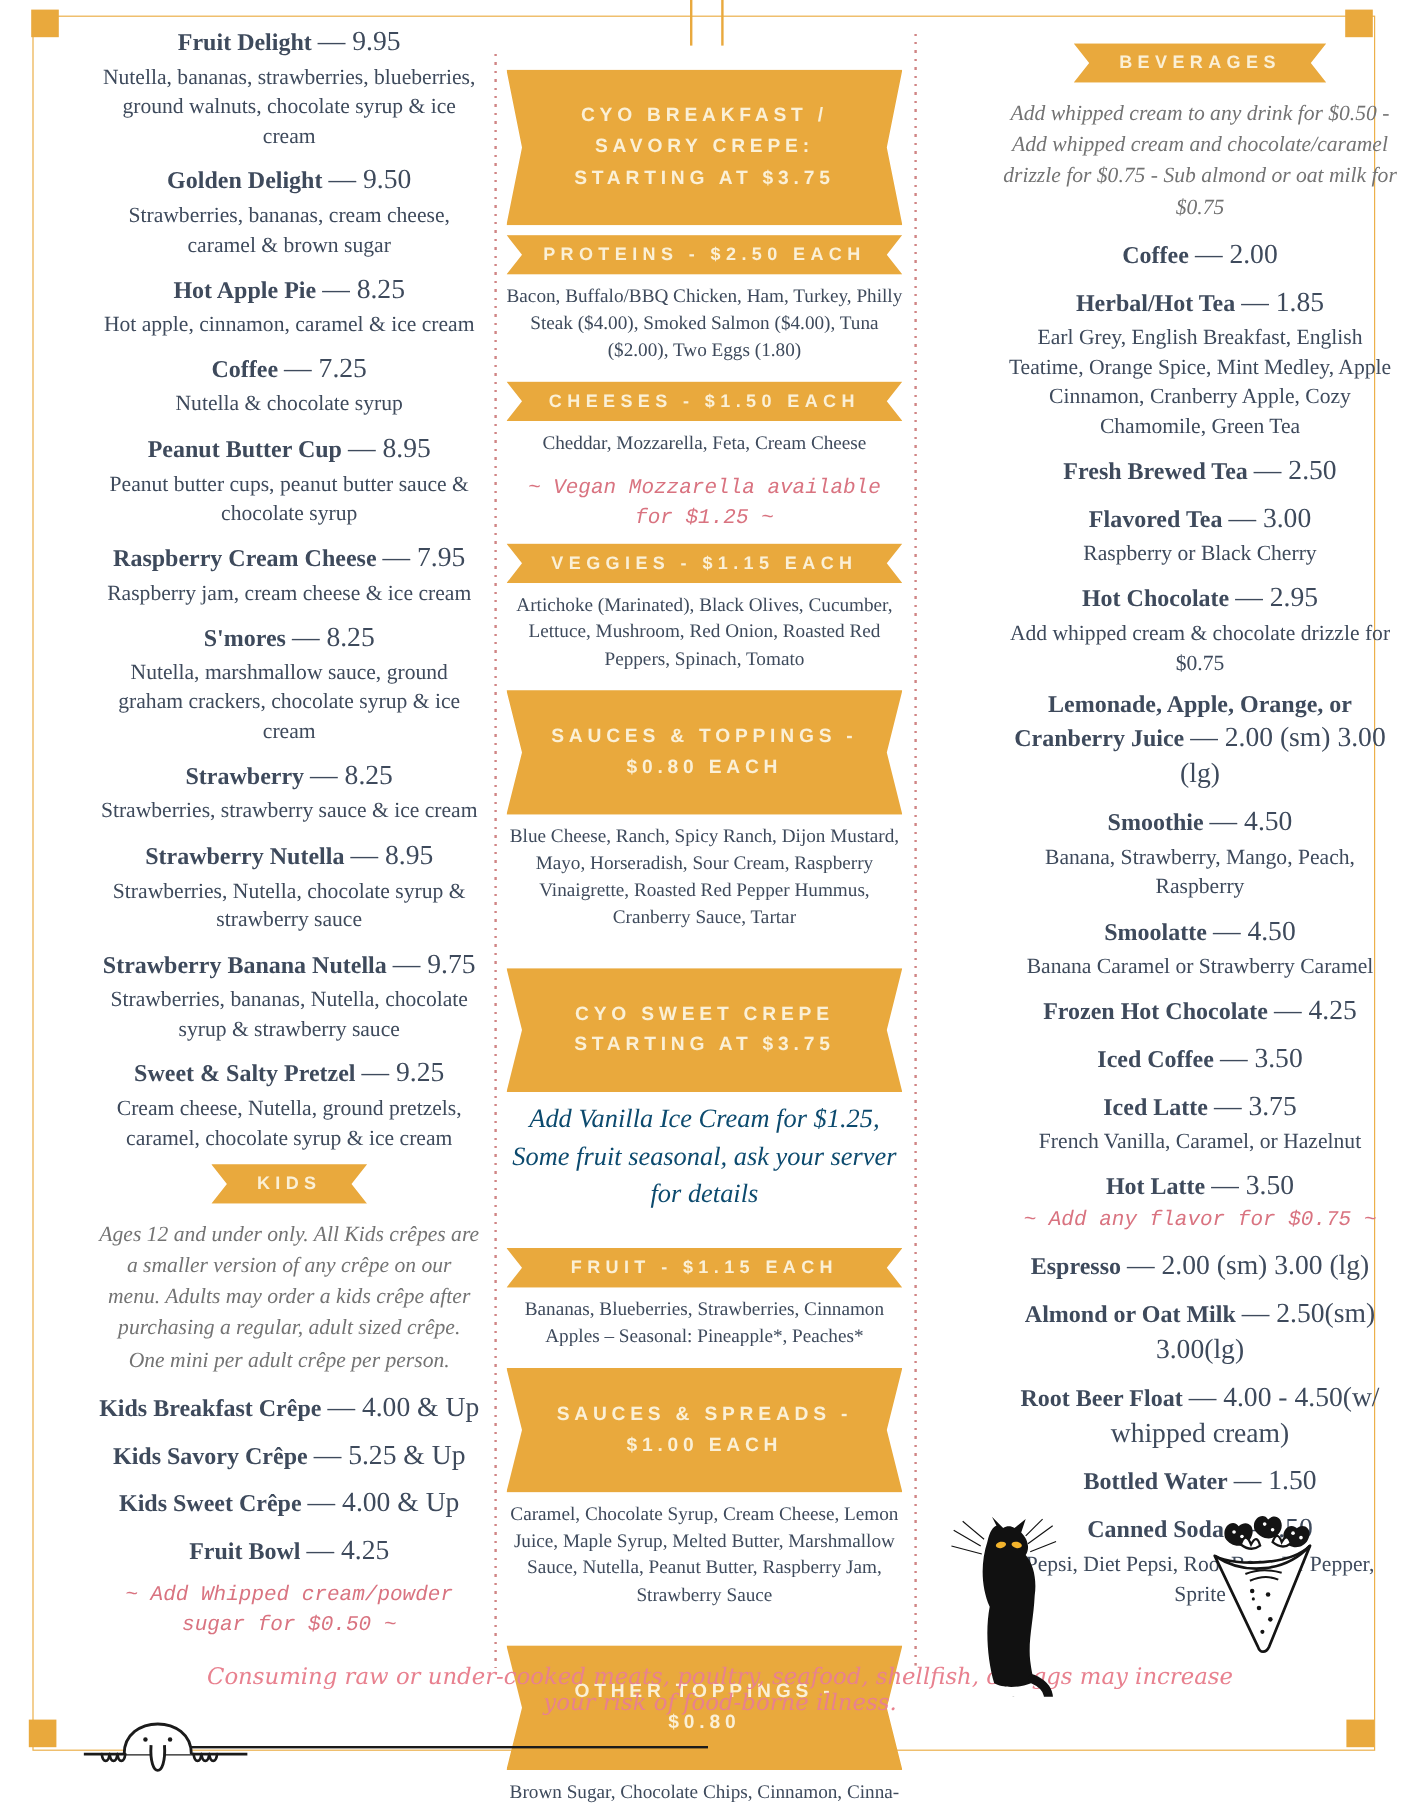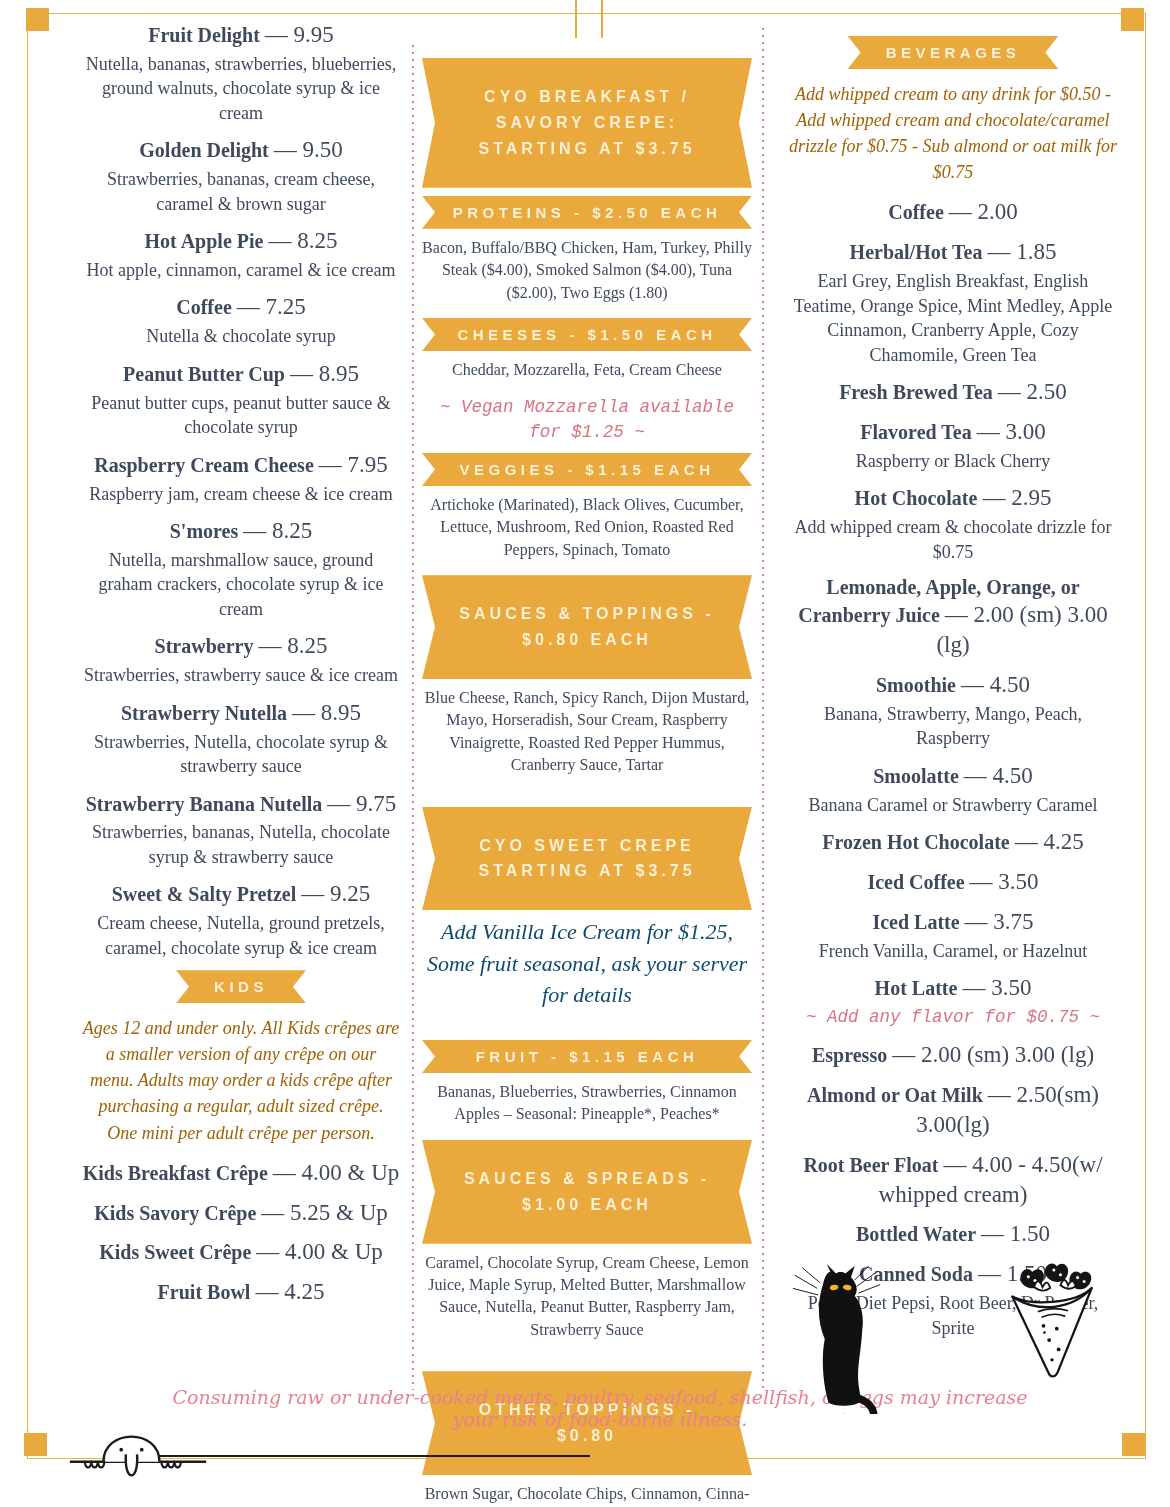--- a/index.html
+++ b/index.html
@@ -17,41 +17,41 @@
   .tick.t1{left:575px;} .tick.t2{left:601px;}
   .divider{position:absolute;width:2px;
      background-image:repeating-linear-gradient(to bottom,#D08585 0 2px,transparent 2px 7px);}
   .divider.d1{left:412px;top:45px;height:1345px;}
   .divider.d2{left:762px;top:28px;height:1360px;}
   .ledge{position:absolute;left:120px;top:1455px;width:470px;height:2.4px;background:#1b1b1b;}
   
   .col{position:absolute;text-align:center;}
   .col-left{left:82px;top:20px;width:318px;}
   .col-mid{left:422px;top:50px;width:330px;}
-  .col-right{left:787px;top:28px;width:332px;}
+  .col-right{left:834px;top:28px;width:332px;}
   
   .mi{margin:0 0 10px 0;}
   .mi-h{font-size:20px;line-height:1.3;}
   .nm{font-weight:bold;}
   .pr{font-weight:normal;font-size:23px;margin-left:5px;}
   .ds{font-size:18px;line-height:1.36;margin-top:2px;}
   
   .ribbon{background:#E9A93D;color:#FBF0D6;font-family:"Liberation Sans", sans-serif;
           font-weight:bold;text-align:center;white-space:pre-line;
           clip-path:polygon(0 0,100% 0,calc(100% - 13px) 50%,100% 100%,0 100%,13px 50%);}
   .rb-sm{font-size:15px;letter-spacing:4.5px;padding:8px 18px;margin:8px 0 6px 0;}
   .rb-lg{font-size:16px;letter-spacing:4px;line-height:1.62;padding:26px 18px;margin:8px 0 6px 0;}
   .fit{width:fit-content;margin-left:auto;margin-right:auto;padding:8px 38px;}
   .gap{margin-top:30px;}
   .body-txt{font-size:16px;line-height:1.4;margin:8px 0 14px 0;}
   
   .note{font-style:italic;font-size:17.5px;line-height:1.42;margin:2px 0 8px 0;}
   .note.pink{color:#D97380;font-family:Liberation Mono, monospace;}
   .note.orange{color:#0c4a6e;font-size:22px;font-style:italic;}
-  .intro{font-style:italic;font-size:18px;line-height:1.45;color:#a16207;margin:12px 0 12px 0;}
+  .intro{font-style:italic;font-size:18px;line-height:1.45;color:#737373;margin:12px 0 12px 0;}
   
   .footer-text{position:absolute;left:150px;right:120px;top:1386px;text-align:center;
      font-style:italic;font-size:19px;color:#E8818F;font-family:"DejaVu Serif", serif;}
   .illus{position:absolute;}
   .illus.cat{left:788px;top:1264px;}
   .illus.crepe{left:1000px;top:1262px;}
   .illus.peek{left:68px;top:1406px;}
 </style>
 </head>
 <body>
@@ -124,20 +124,21 @@
         <div class="mi">
           <div class="mi-h"><span class="nm">Kids Savory Crêpe</span><span class="pr">— 5.25 &amp; Up</span></div>
         </div>
         <div class="mi">
           <div class="mi-h"><span class="nm">Kids Sweet Crêpe</span><span class="pr">— 4.00 &amp; Up</span></div>
         </div>
         <div class="mi">
           <div class="mi-h"><span class="nm">Fruit Bowl</span><span class="pr">— 4.25</span></div>
         </div>
       </div>
+    <div class="note pink">~ Add Whipped cream/powder sugar for $0.50 ~</div>
   </div>
 
   <div class="col col-mid" id="cyo-host">
       <div class="ribbon rb-lg">CYO BREAKFAST /
 SAVORY CREPE:
 STARTING AT $3.75</div>
       <div class="ribbon rb-sm">PROTEINS - $2.50 EACH</div>
       <div class="body-txt">Bacon, Buffalo/BBQ Chicken, Ham, Turkey, Philly Steak ($4.00), Smoked Salmon ($4.00), Tuna ($2.00), Two Eggs (1.80)</div>
       <div class="ribbon rb-sm">CHEESES - $1.50 EACH</div>
       <div class="body-txt">Cheddar, Mozzarella, Feta, Cream Cheese</div>

